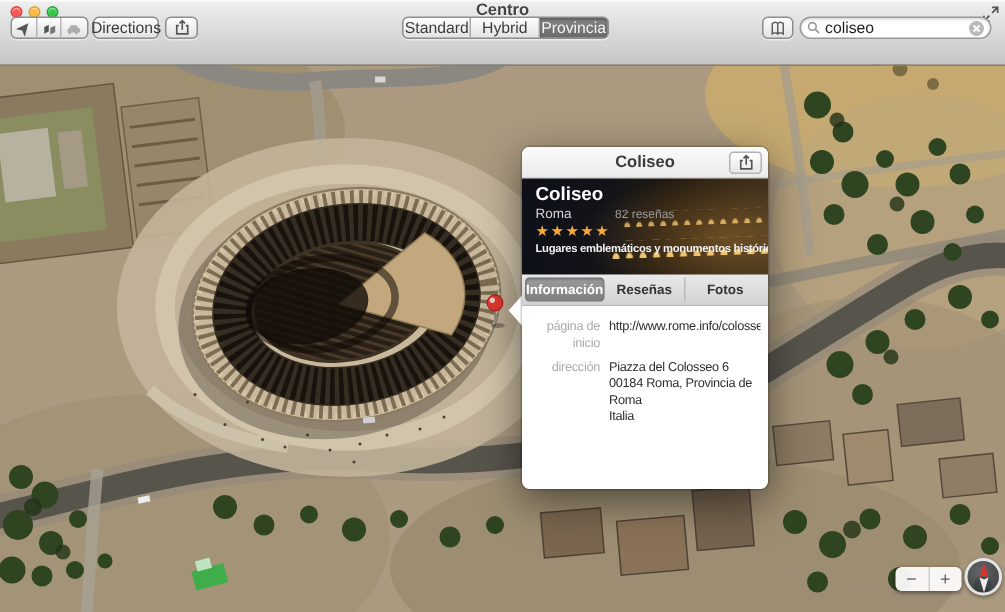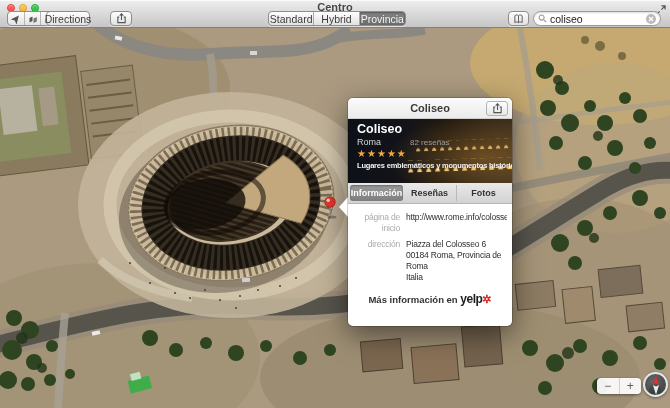--- a/index.html
+++ b/index.html
@@ -1,21 +1,21 @@
 <!DOCTYPE html>
 <html><head>
 <meta charset="utf-8">
 <style>
   html,body{margin:0;padding:0;background:#222;}
   *{box-sizing:border-box;}
   .stage{position:relative;width:670px;height:408px;overflow:hidden;
          font-family:"Liberation Sans",sans-serif;background:#ab9a80;
          -webkit-font-smoothing:antialiased;}
   
-  .toolbar{position:absolute;top:0;left:0;right:0;height:28px;
+  .toolbar{position:absolute;top:0;left:0;right:0;height:44px;
            background:linear-gradient(#efefef,#dcdcdc 45%,#c6c6c6);
            border-bottom:1px solid #808080;box-shadow:inset 0 1px 0 #fbfbfb;z-index:40;padding-left:21px;}
   .win-title{position:absolute;top:1px;left:0;right:0;text-align:center;
              font-size:11px;font-weight:700;color:#454545;text-shadow:0 1px 0 rgba(255,255,255,.7);}
   .tl{position:absolute;top:4px;width:8px;height:8px;border-radius:50%;box-shadow:inset 0 1px 1px rgba(255,255,255,.5);}
   .tl.red{left:7px;background:#fc5753;border:1px solid #d94542;}
   .tl.yel{left:19px;background:#fdbc40;border:1px solid #d9a236;}
   .tl.grn{left:31px;background:#33c748;border:1px solid #29a83a;}
   .mbtn{position:absolute;top:11px;height:15px;border:1px solid #8d8d8d;border-radius:4px;
         background:linear-gradient(#fefefe,#e2e2e2);box-shadow:0 1px 0 rgba(255,255,255,.5);
@@ -309,24 +309,20 @@
         <div class="irow">
           <div class="lbl">dirección</div>
           <div class="val">
             <span>Piazza del Colosseo 6</span>
             <span>00184 Roma, Provincia de Roma</span>
             <span>Italia</span>
           </div>
         </div>
       </div>
 
-      <div class="pp-yelp">
-        <span>Más información en</span>
-        <span class="yelp-brand">yelp</span><span class="yelp-burst">✲</span>
-      </div>
 
       <div class="pp-buttons">
         
         
         
         
       </div>
     </div>
   </div>
 
@@ -367,21 +363,21 @@
             <path d="M5.5 9 V4.5 L8.8 3 V7.5 Z" fill="#777"></path>
           </svg>
       </div>
       <div class="cell">
         <svg width="11" height="10" viewBox="0 0 11 10">
           <path d="M1 6.5 q0-2 1.6-2 l.5-1.6 h4.2 l.5 1.6 q1.6 0 1.6 2 v1.2 h-1.4 a1.1 1.1 0 0 1 -2.2 0 h-2.2 a1.1 1.1 0 0 1 -2.2 0 h-.4 z" fill="#adadad"></path>
           </svg>
       </div>
     </div>
 
-    <div class="mbtn" style="left:46px;width:44px;">Directions</div>
+    <div class="mbtn" style="left:62px;width:44px;">Directions</div>
 
     <div class="mbtn" style="left:110px;width:22px;">
       <svg width="11" height="11" viewBox="0 0 12 12">
         <g stroke="#555" stroke-width="1.2" fill="none">
           <path d="M3.5 4.5 H2 V10.5 H10 V4.5 H8.5"></path>
             <path d="M6 7.5 V1 M4 2.8 L6 .8 L8 2.8"></path>
           </g>
         </svg>
     </div>
 

